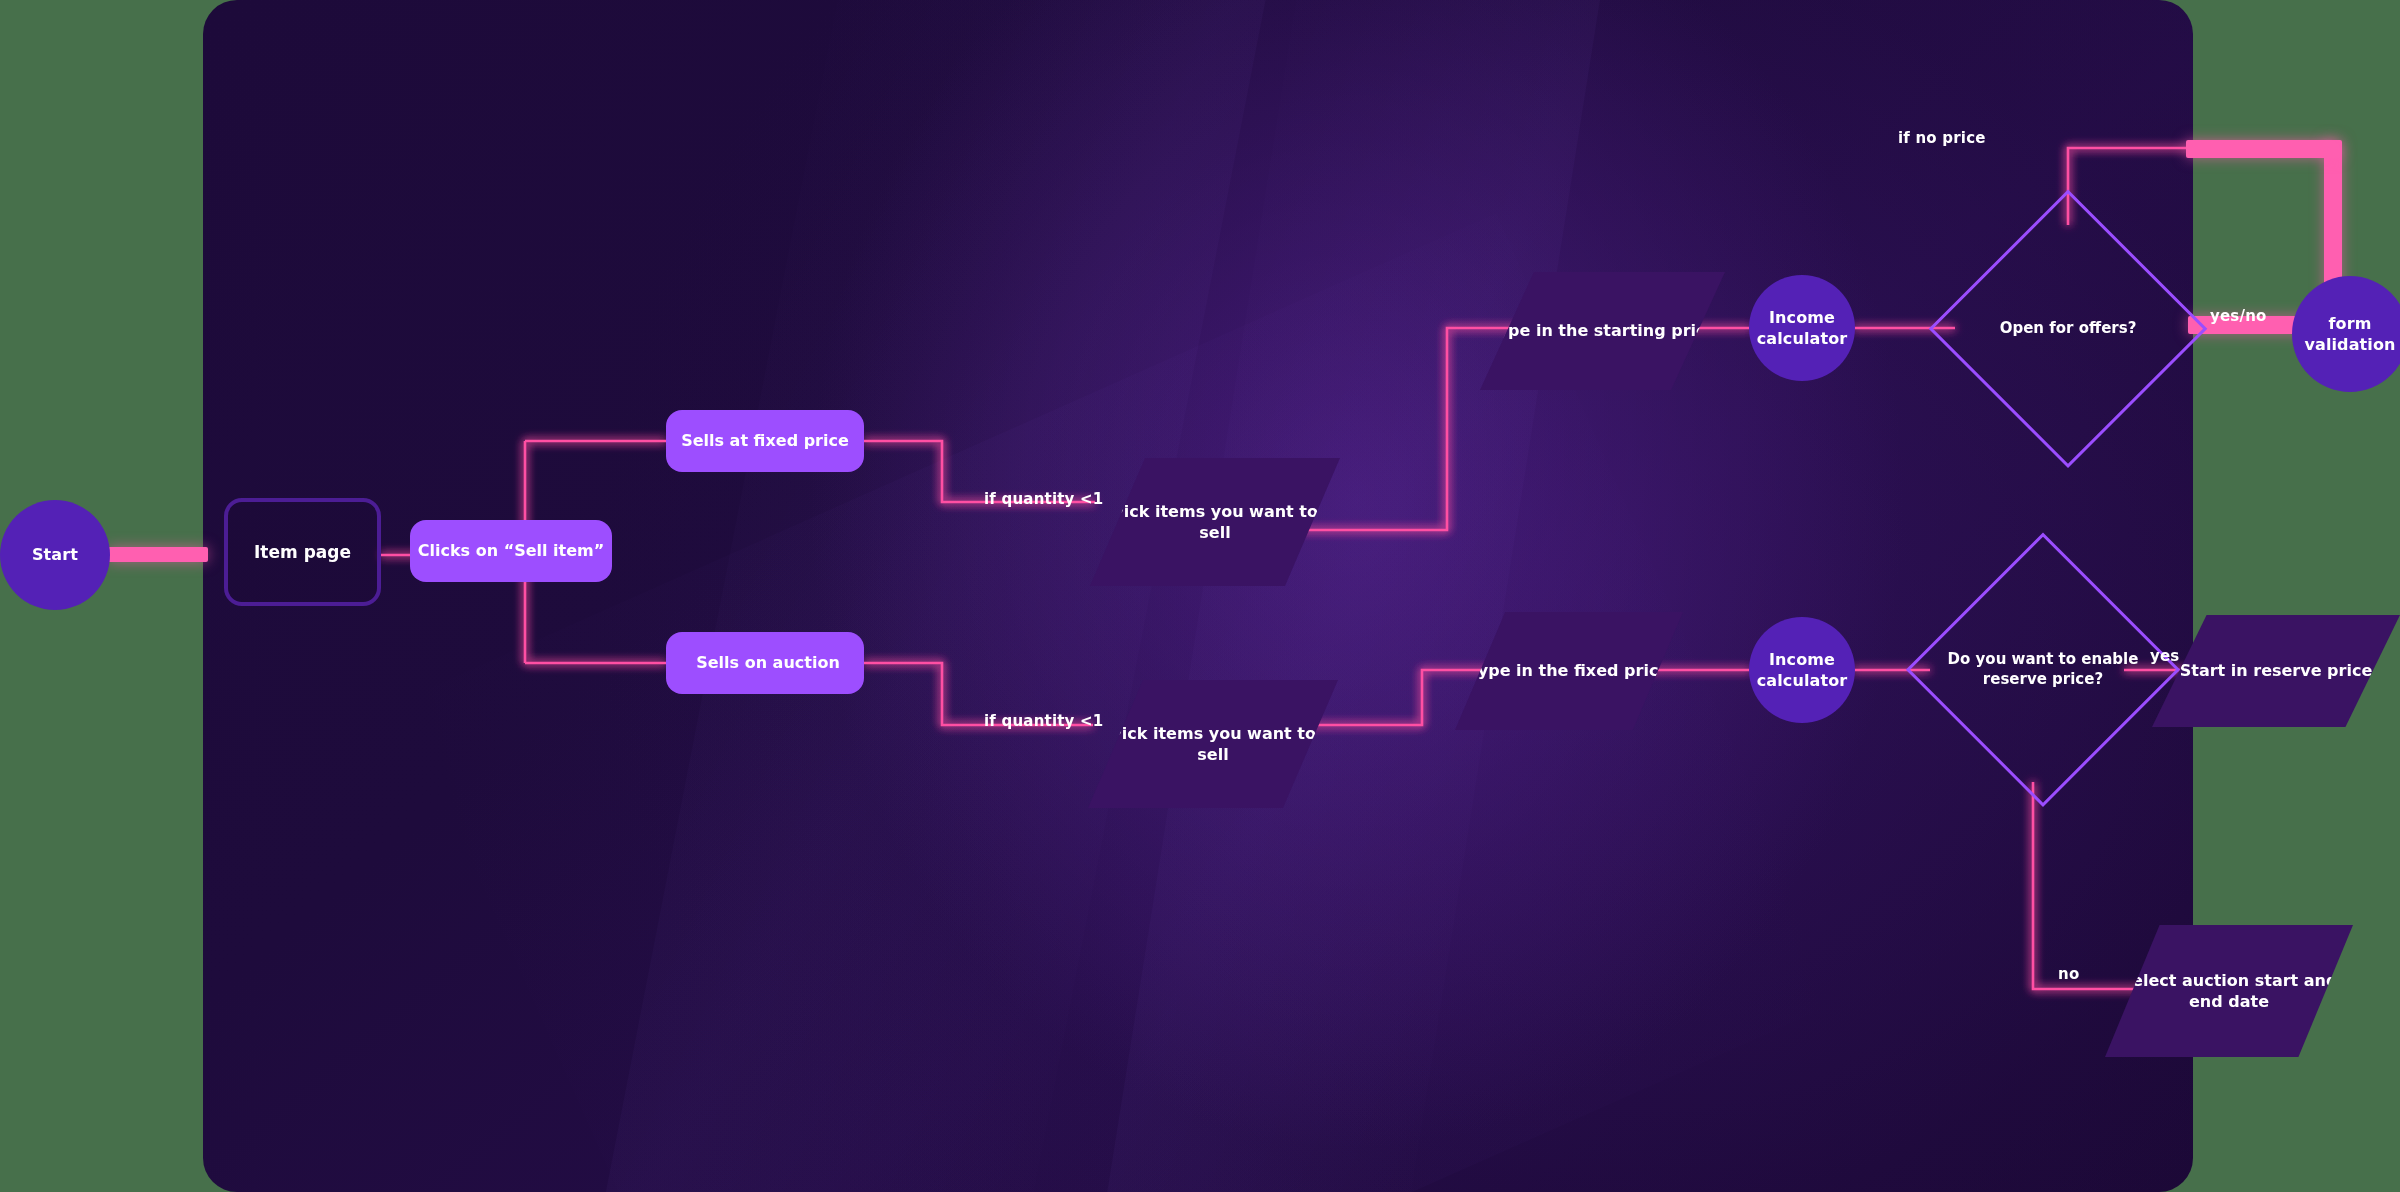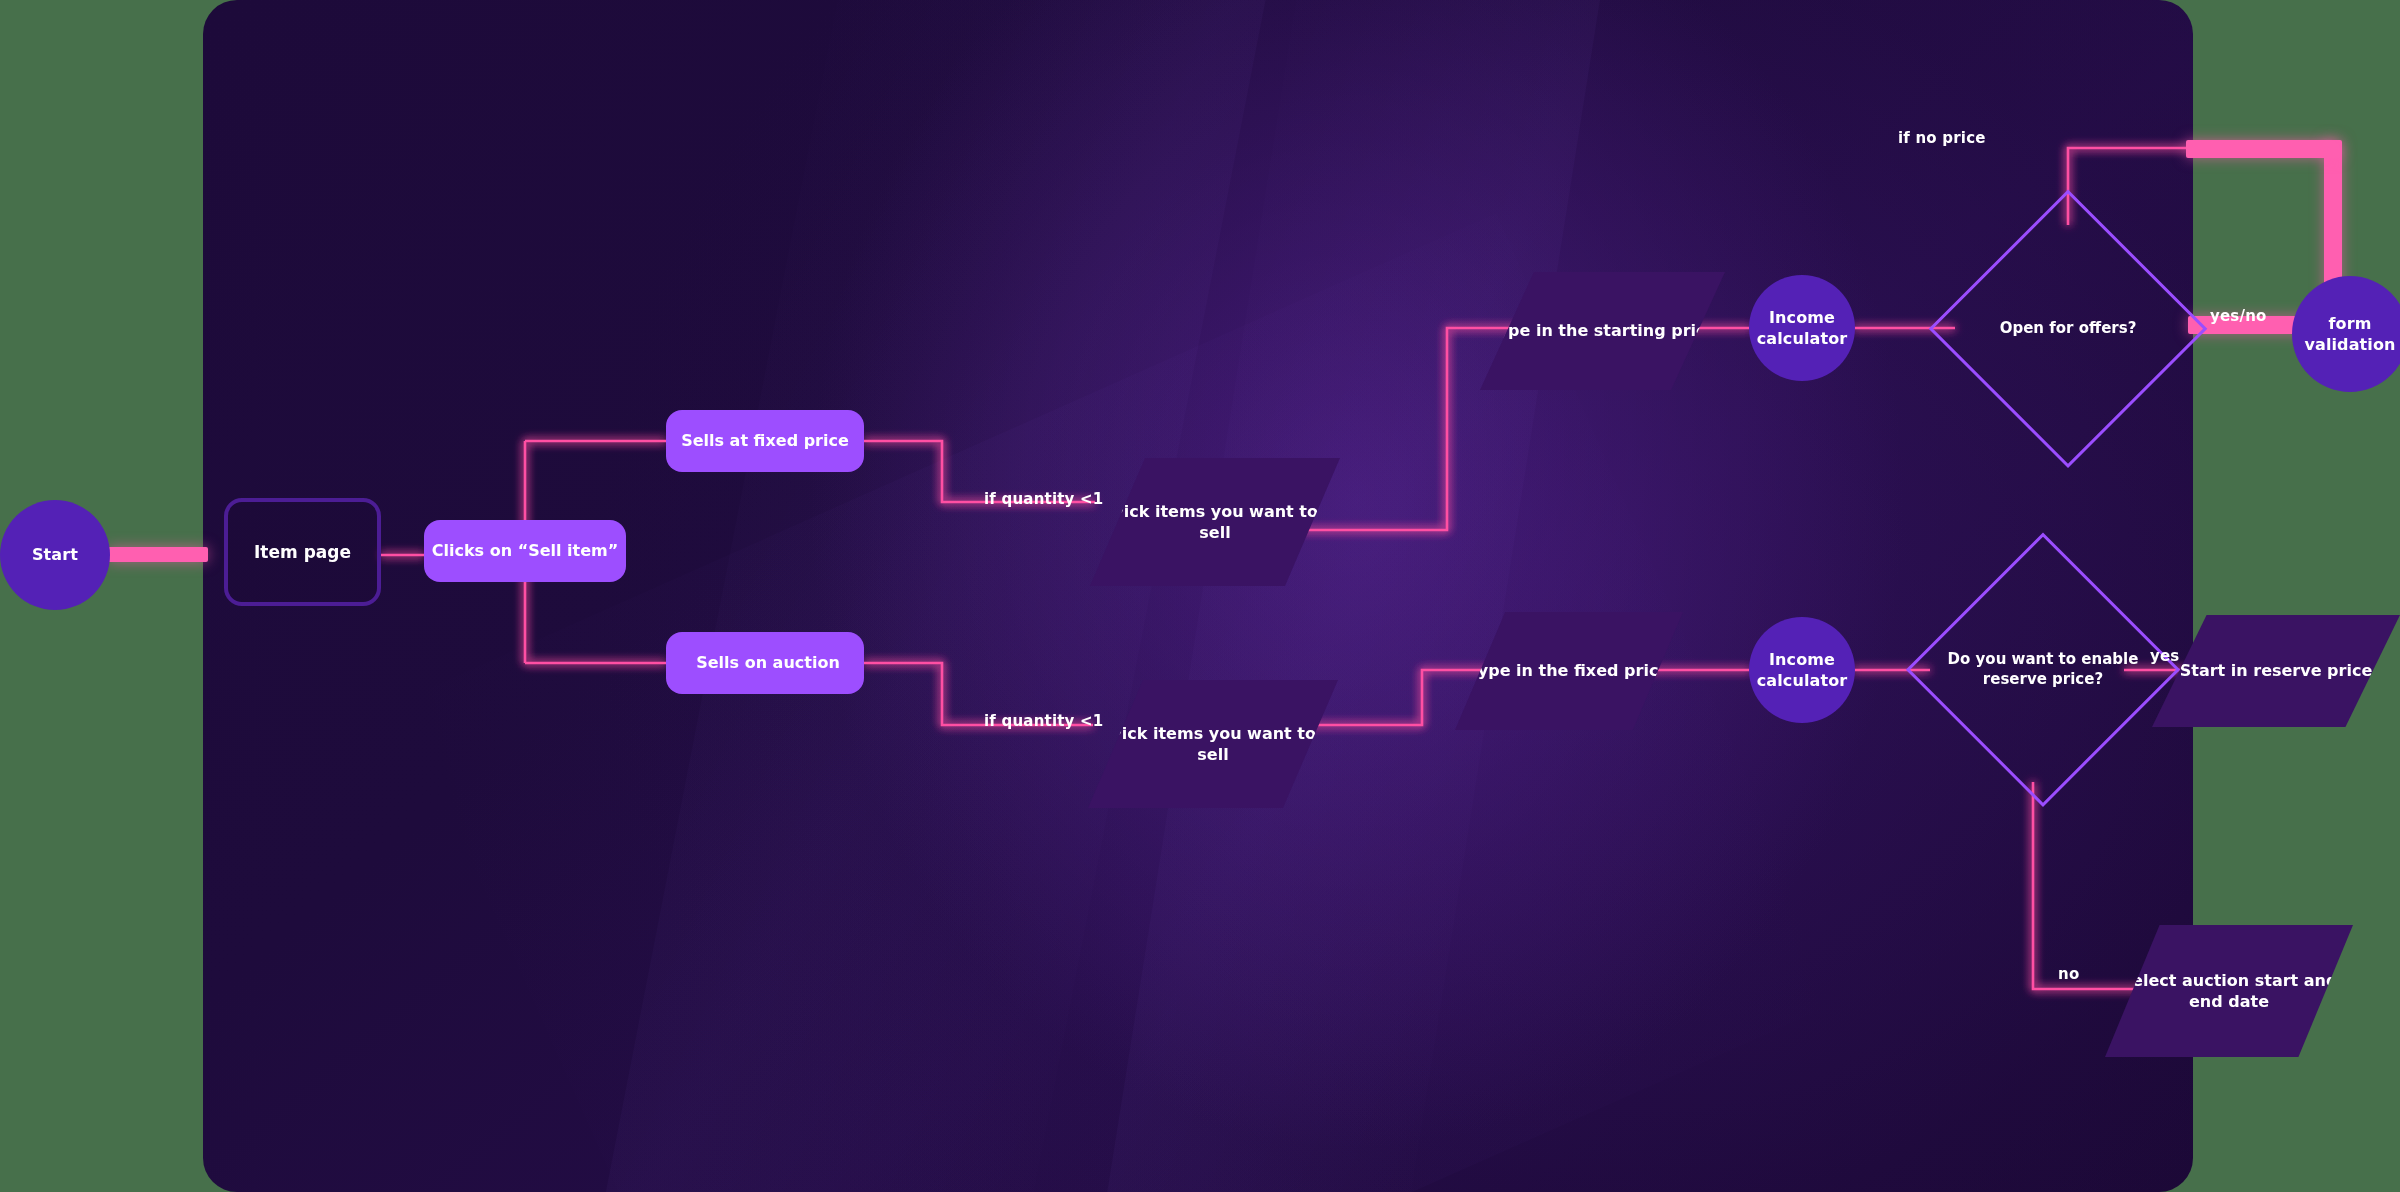--- a/index.html
+++ b/index.html
@@ -209,21 +209,21 @@
   <div class="thick-bar glow" style="left:2186px; top:140px; width:155px; height:18px; border-top-right-radius:12px;"></div>
 
   <div class="node n-circle" style="left:0px; top:500px; width:110px; height:110px;text-align:center;">
     <span class="label">Start</span>
   </div>
 
   <div class="node n-outline" style="left:224px; top:498px; width:157px; height:108px;">
     <span class="label">Item page</span>
   </div>
 
-  <div class="node n-filled" style="left:424px; top:520px; width:202px; height:62px;">
+  <div class="node n-filled" style="left:410px; top:520px; width:202px; height:62px;">
     <span class="label">Clicks on “Sell item”</span>
   </div>
 
   <div class="node n-filled" style="left:666px; top:410px; width:198px; height:62px;">
     <span class="label">Sells at fixed price</span>
   </div>
 
   <div class="node n-filled" style="left:666px; top:632px; width:198px; height:62px;padding-left:6px;">
     <span class="label">Sells on auction</span>
   </div>

